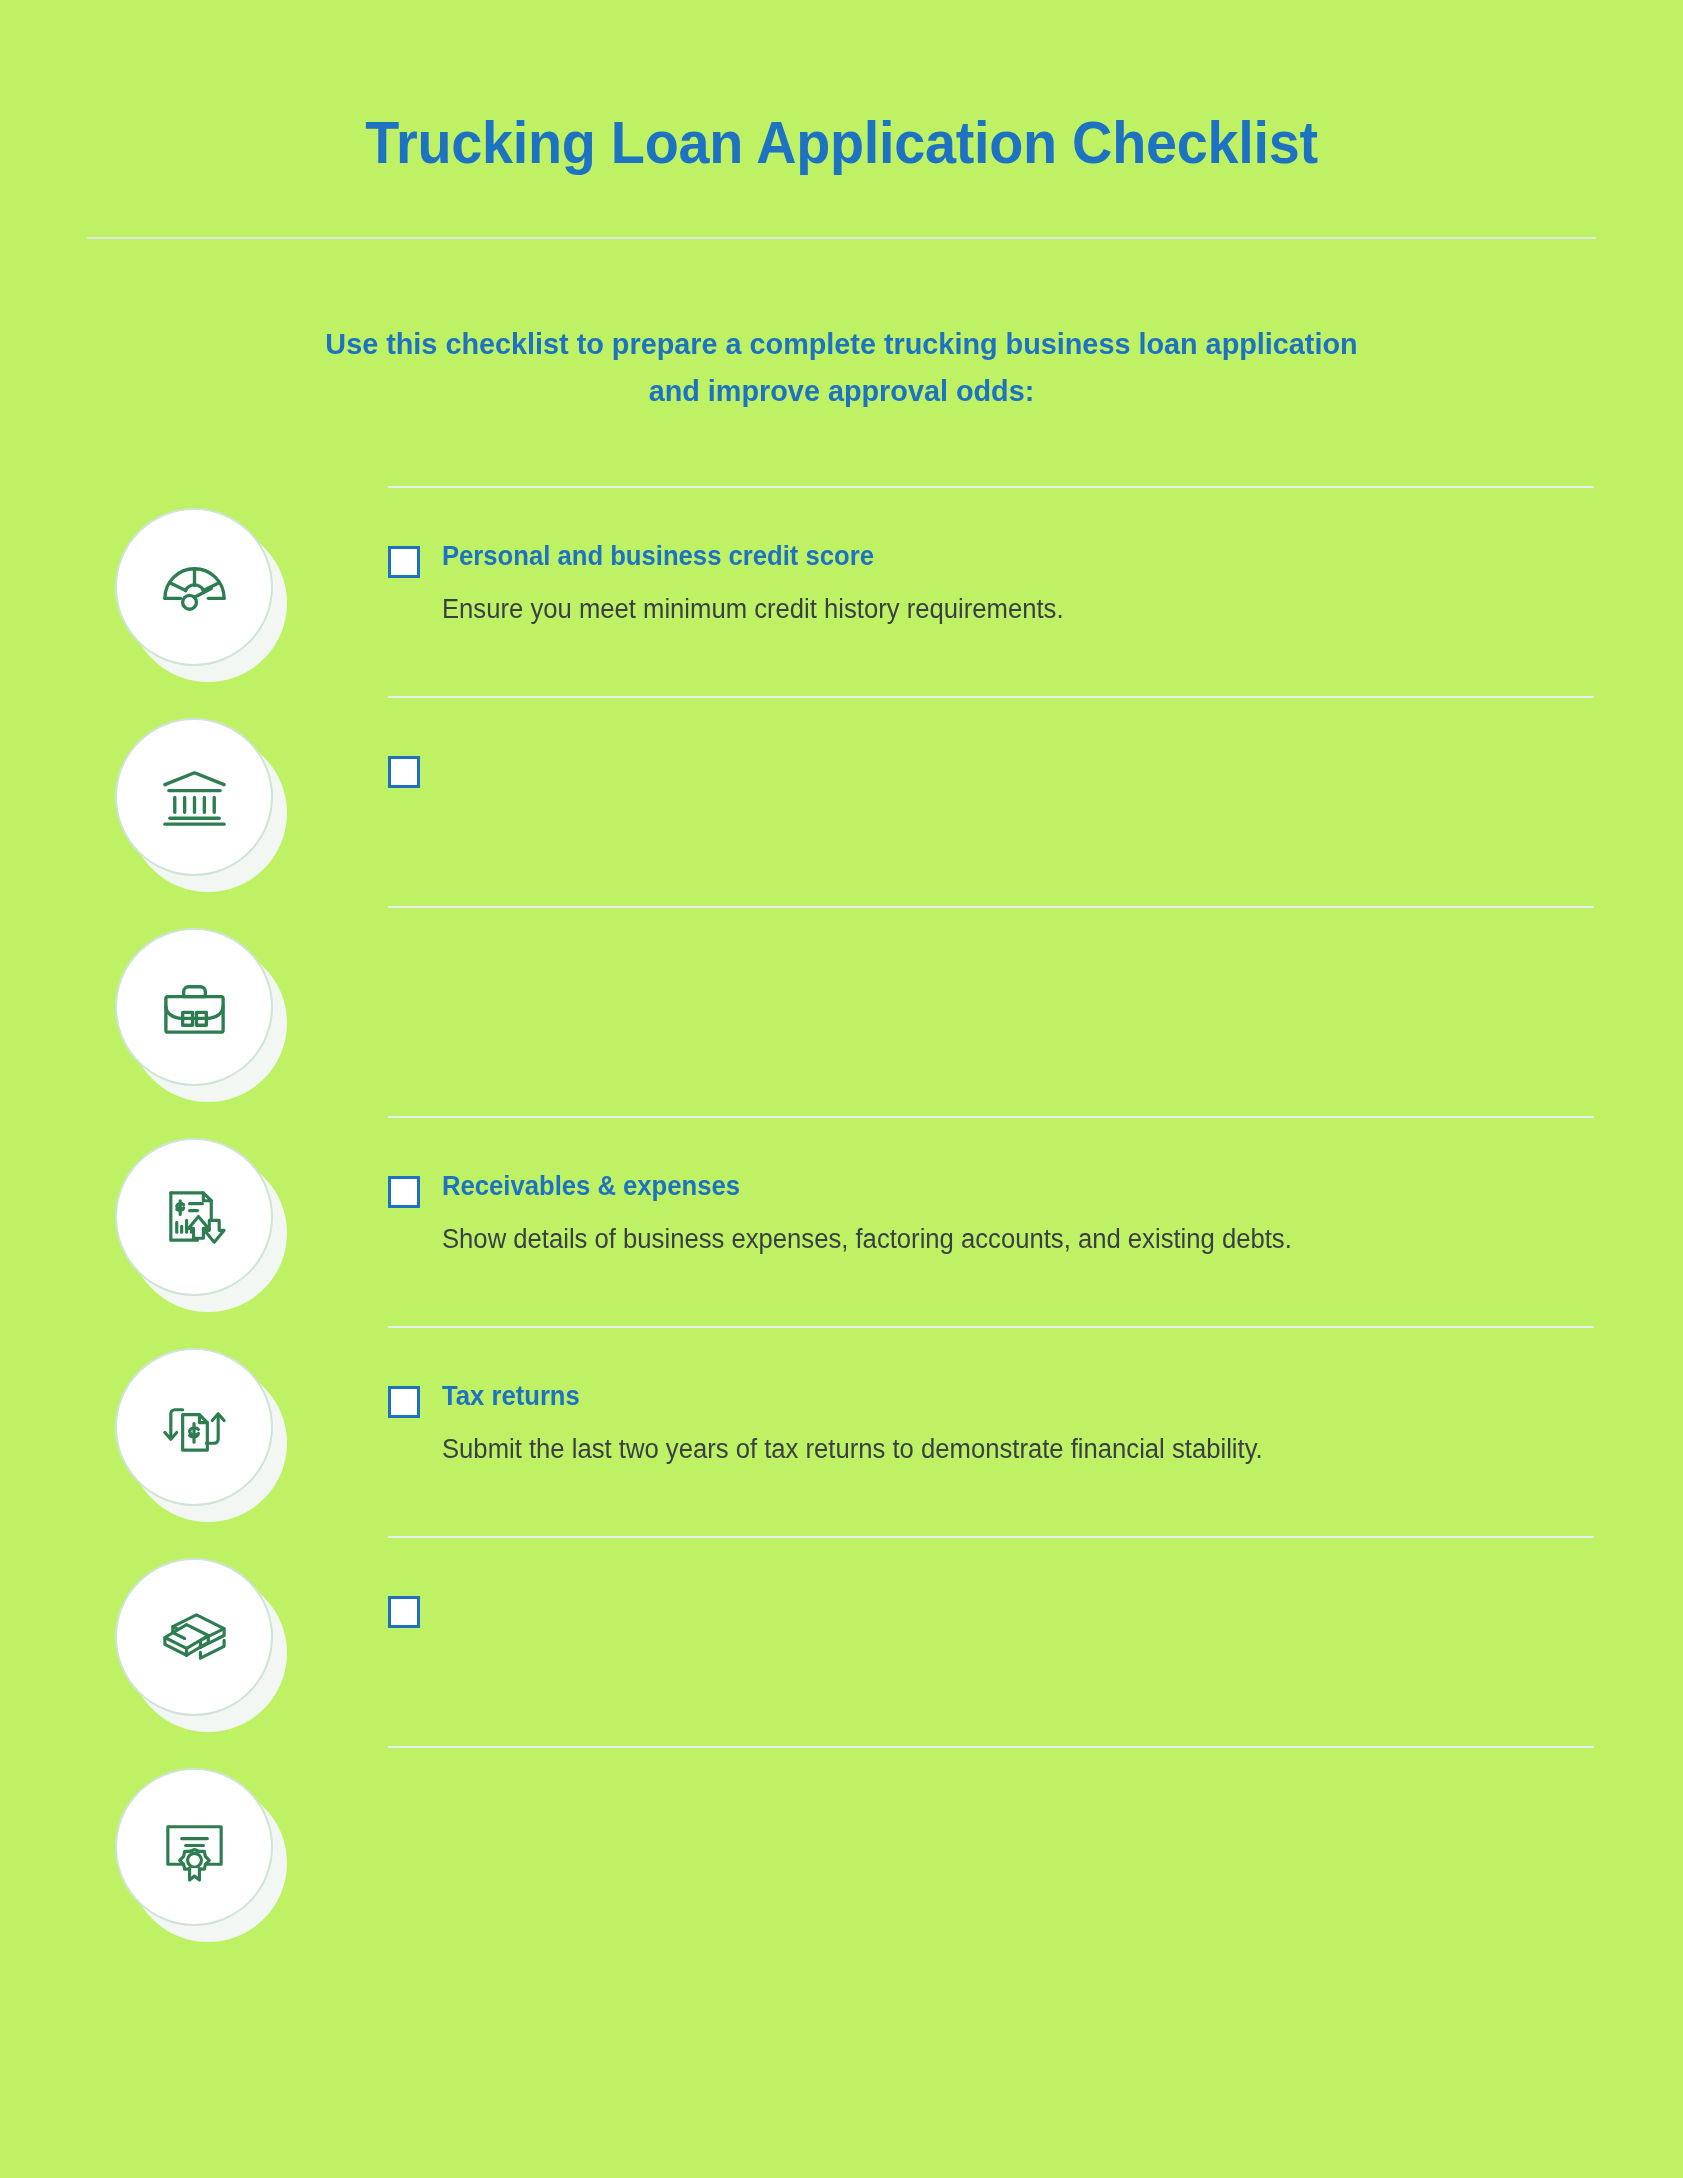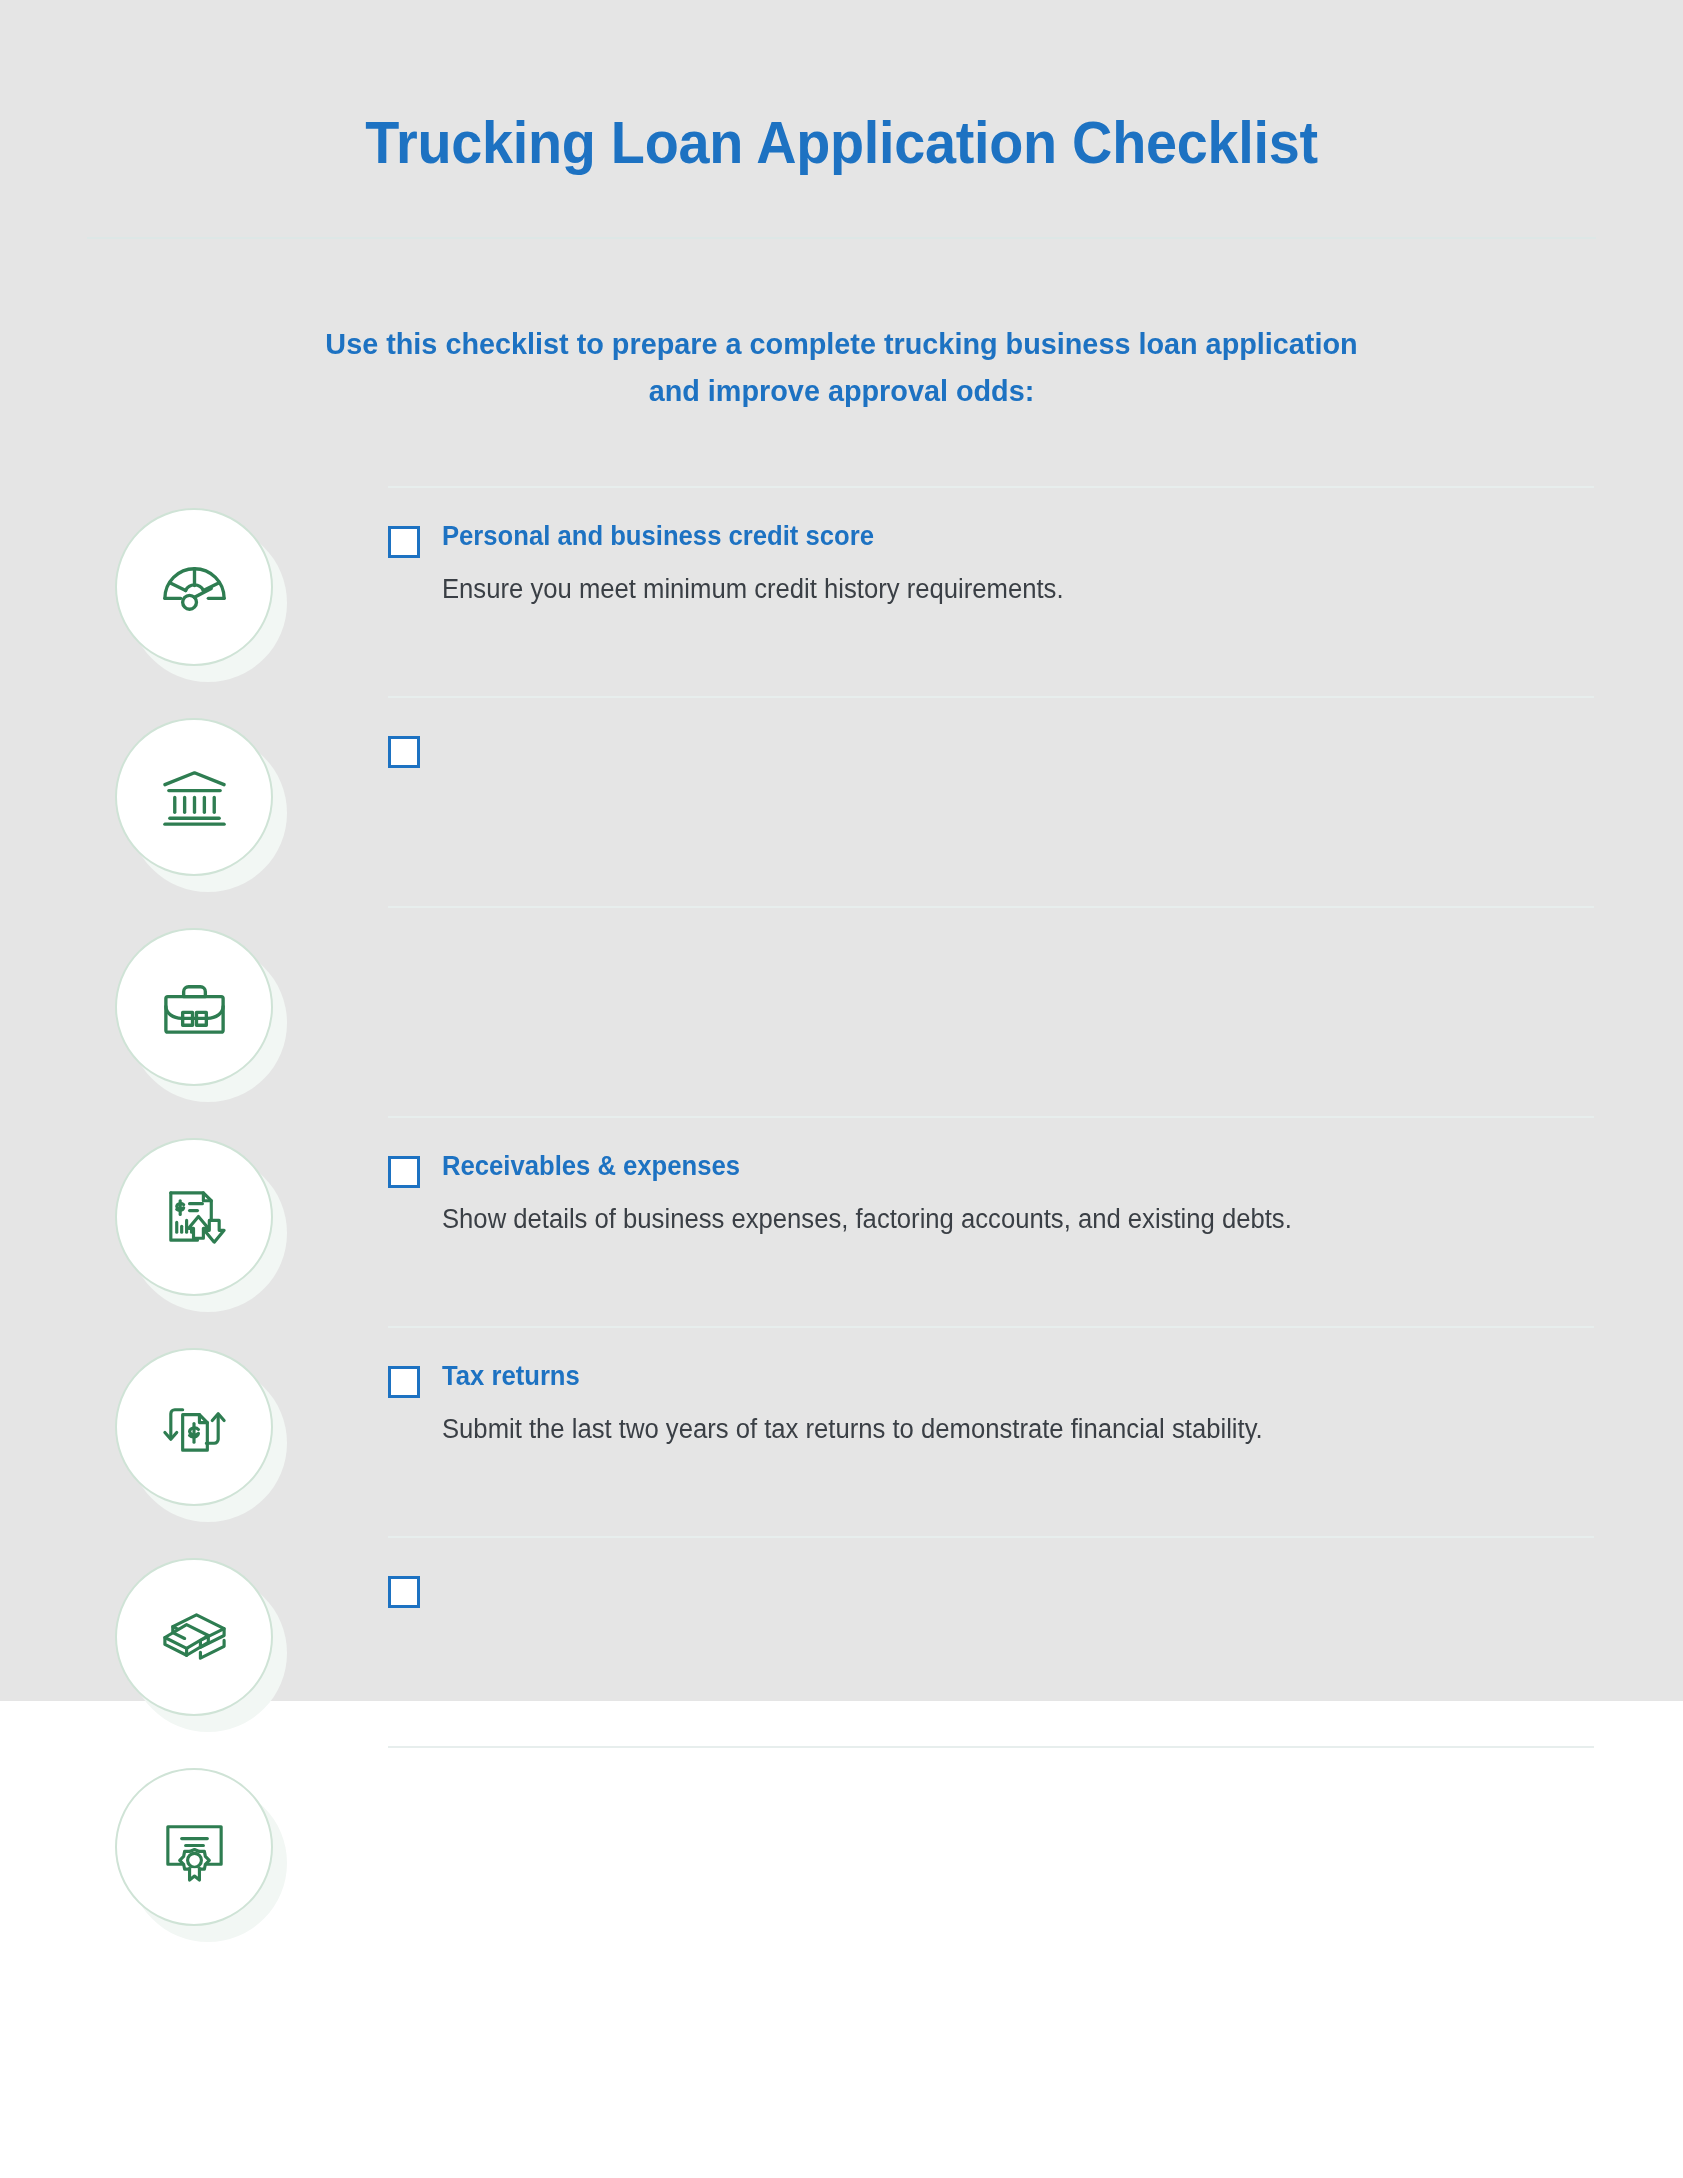--- a/index.html
+++ b/index.html
@@ -12,23 +12,23 @@
 
   body {
     font-family: "Liberation Sans", sans-serif;
     -webkit-font-smoothing: antialiased;
     position: relative;
     overflow: hidden;
   }
 
   .page {
     width: 1683px;
-    height: 1701px;
-    position: relative;
-    background: #e5e5e5;
+    height: 2178px;
+    position: relative;
+    background: #bef264;
   }
 
   
   .header {
     padding-top: 111px;
     text-align: center;
   }
 
   .page-title {
     font-size: 60px;
@@ -120,21 +120,21 @@
     justify-content: center;
   }
 
   .icon-badge svg {
     display: block;
   }
 
   
   .text-col {
     flex: 1;
-    padding-top: 34px;
+    padding-top: 54px;
     padding-right: 109px;
     display: flex;
     align-items: flex-start;
   }
 
   .checkbox {
     width: 32px;
     height: 32px;
     flex: 0 0 32px;
     border: 3px solid #1d72c2;

